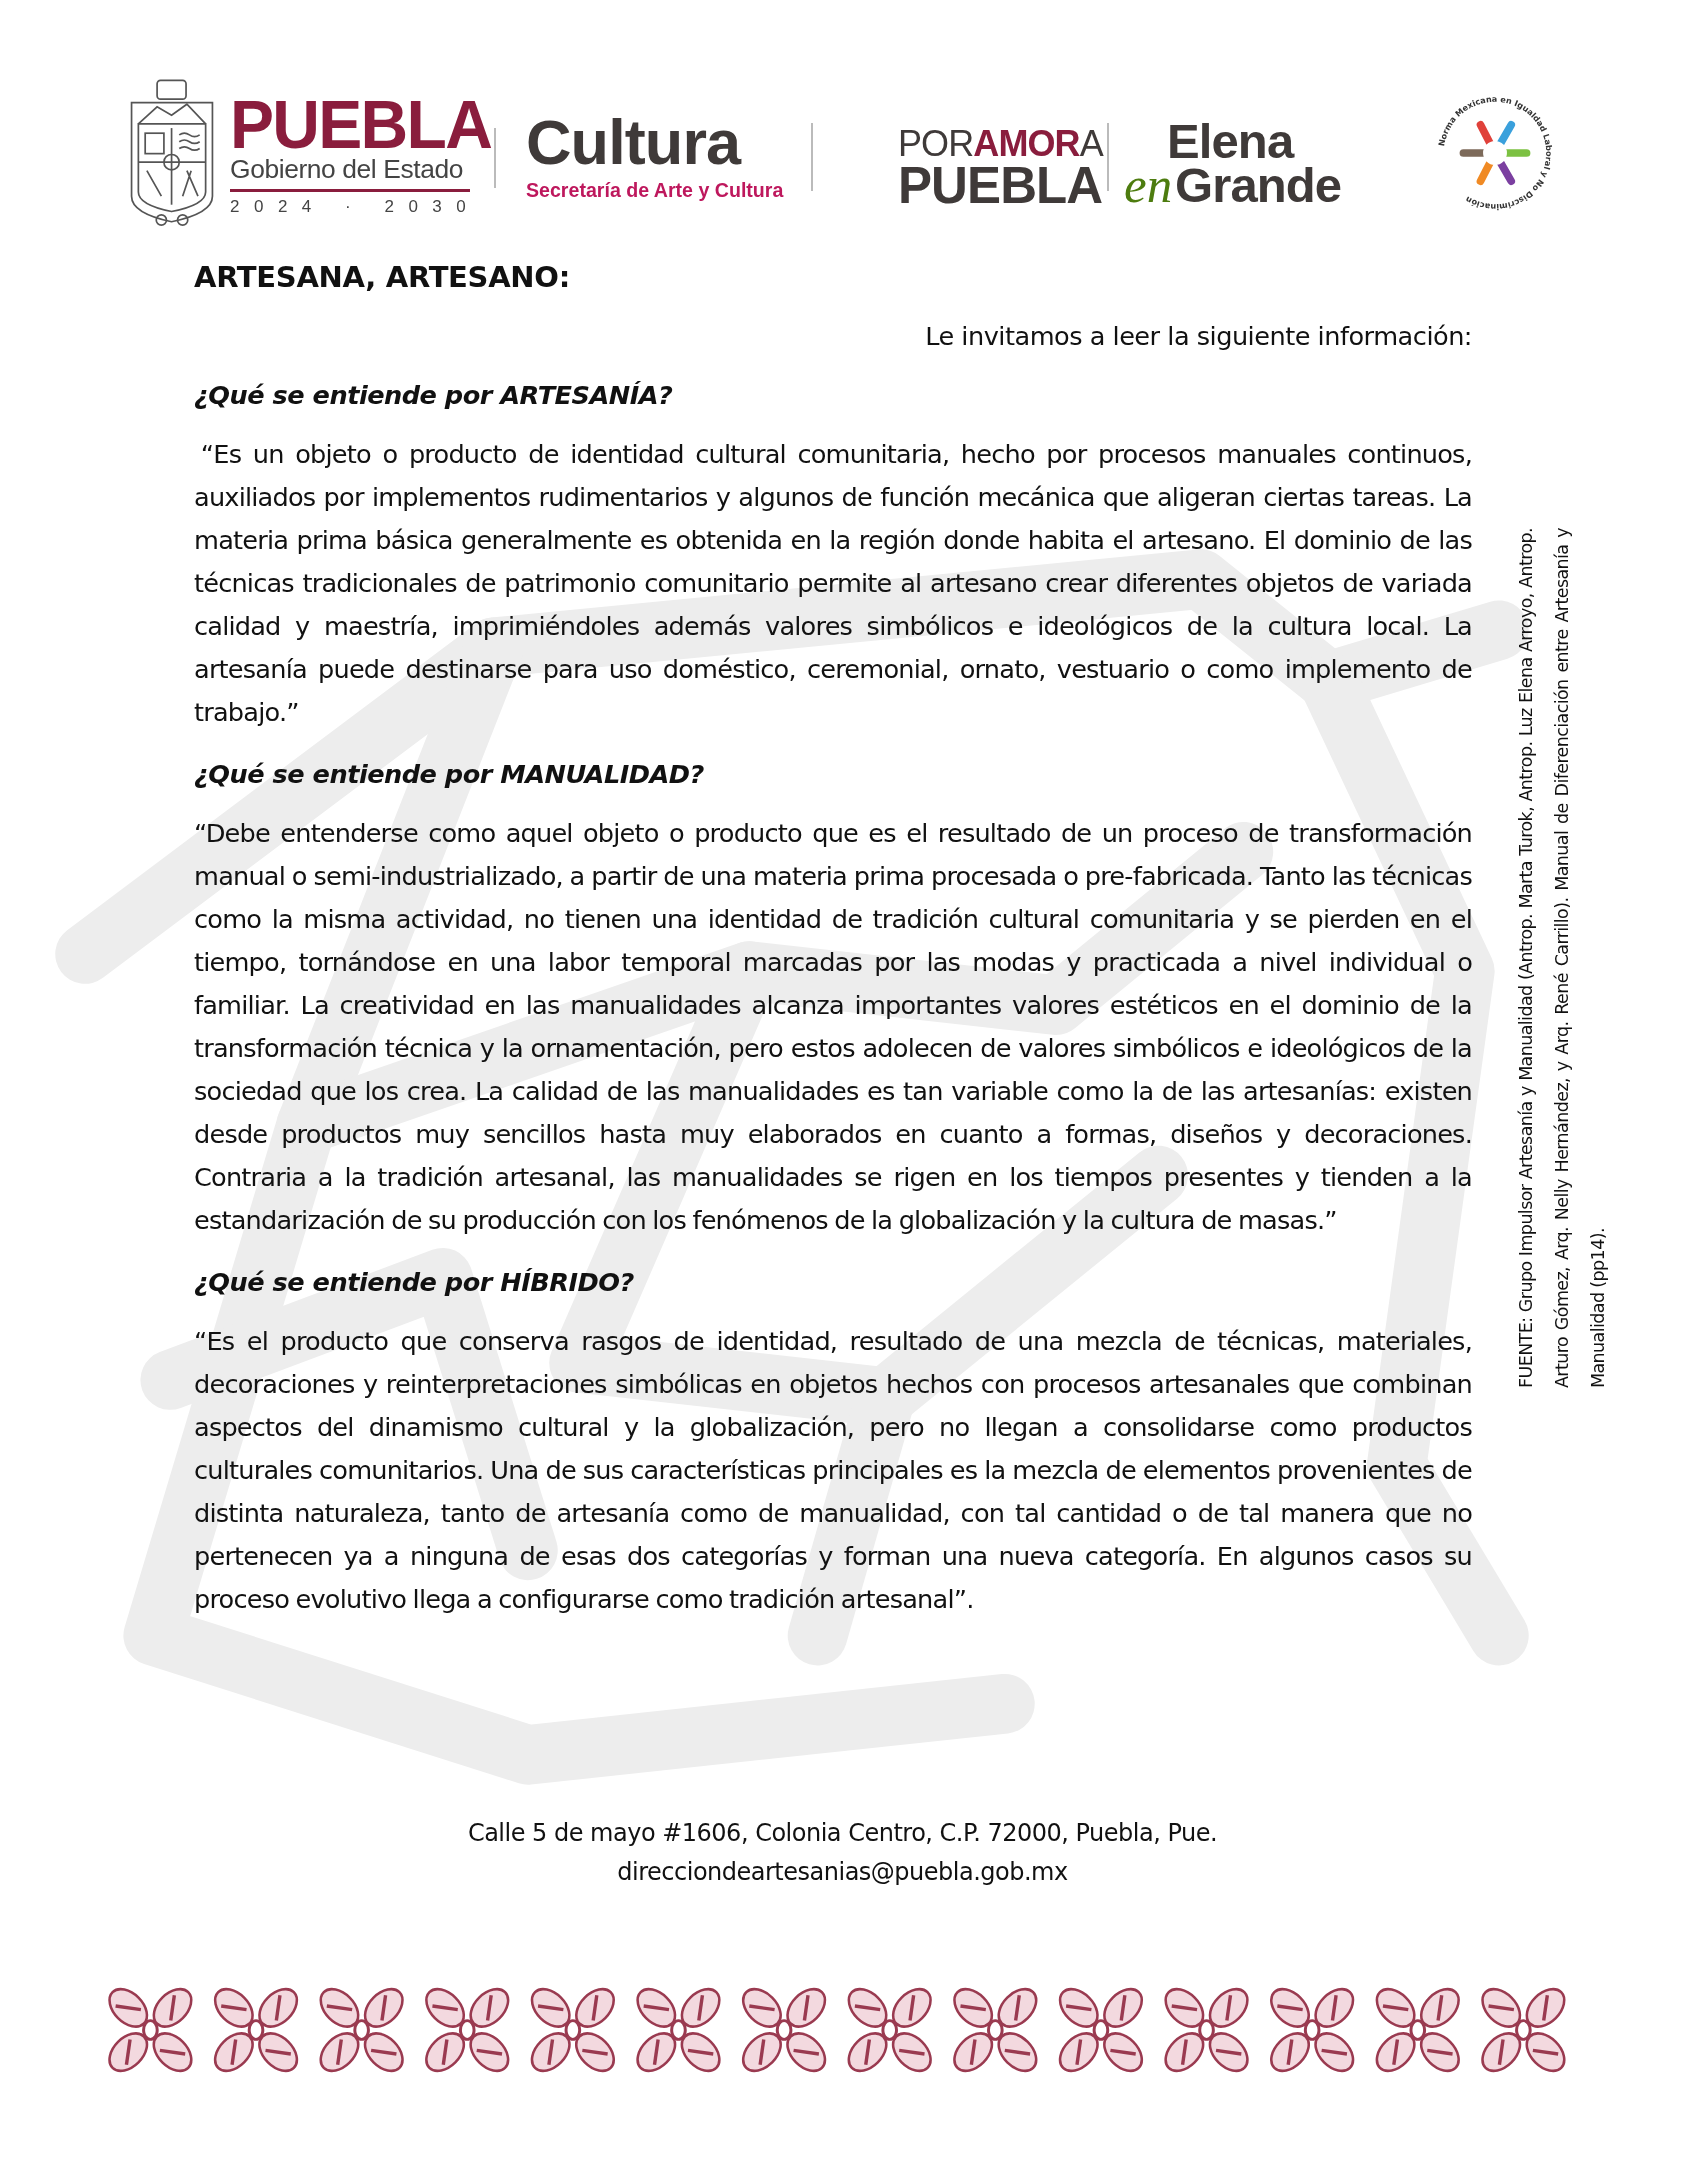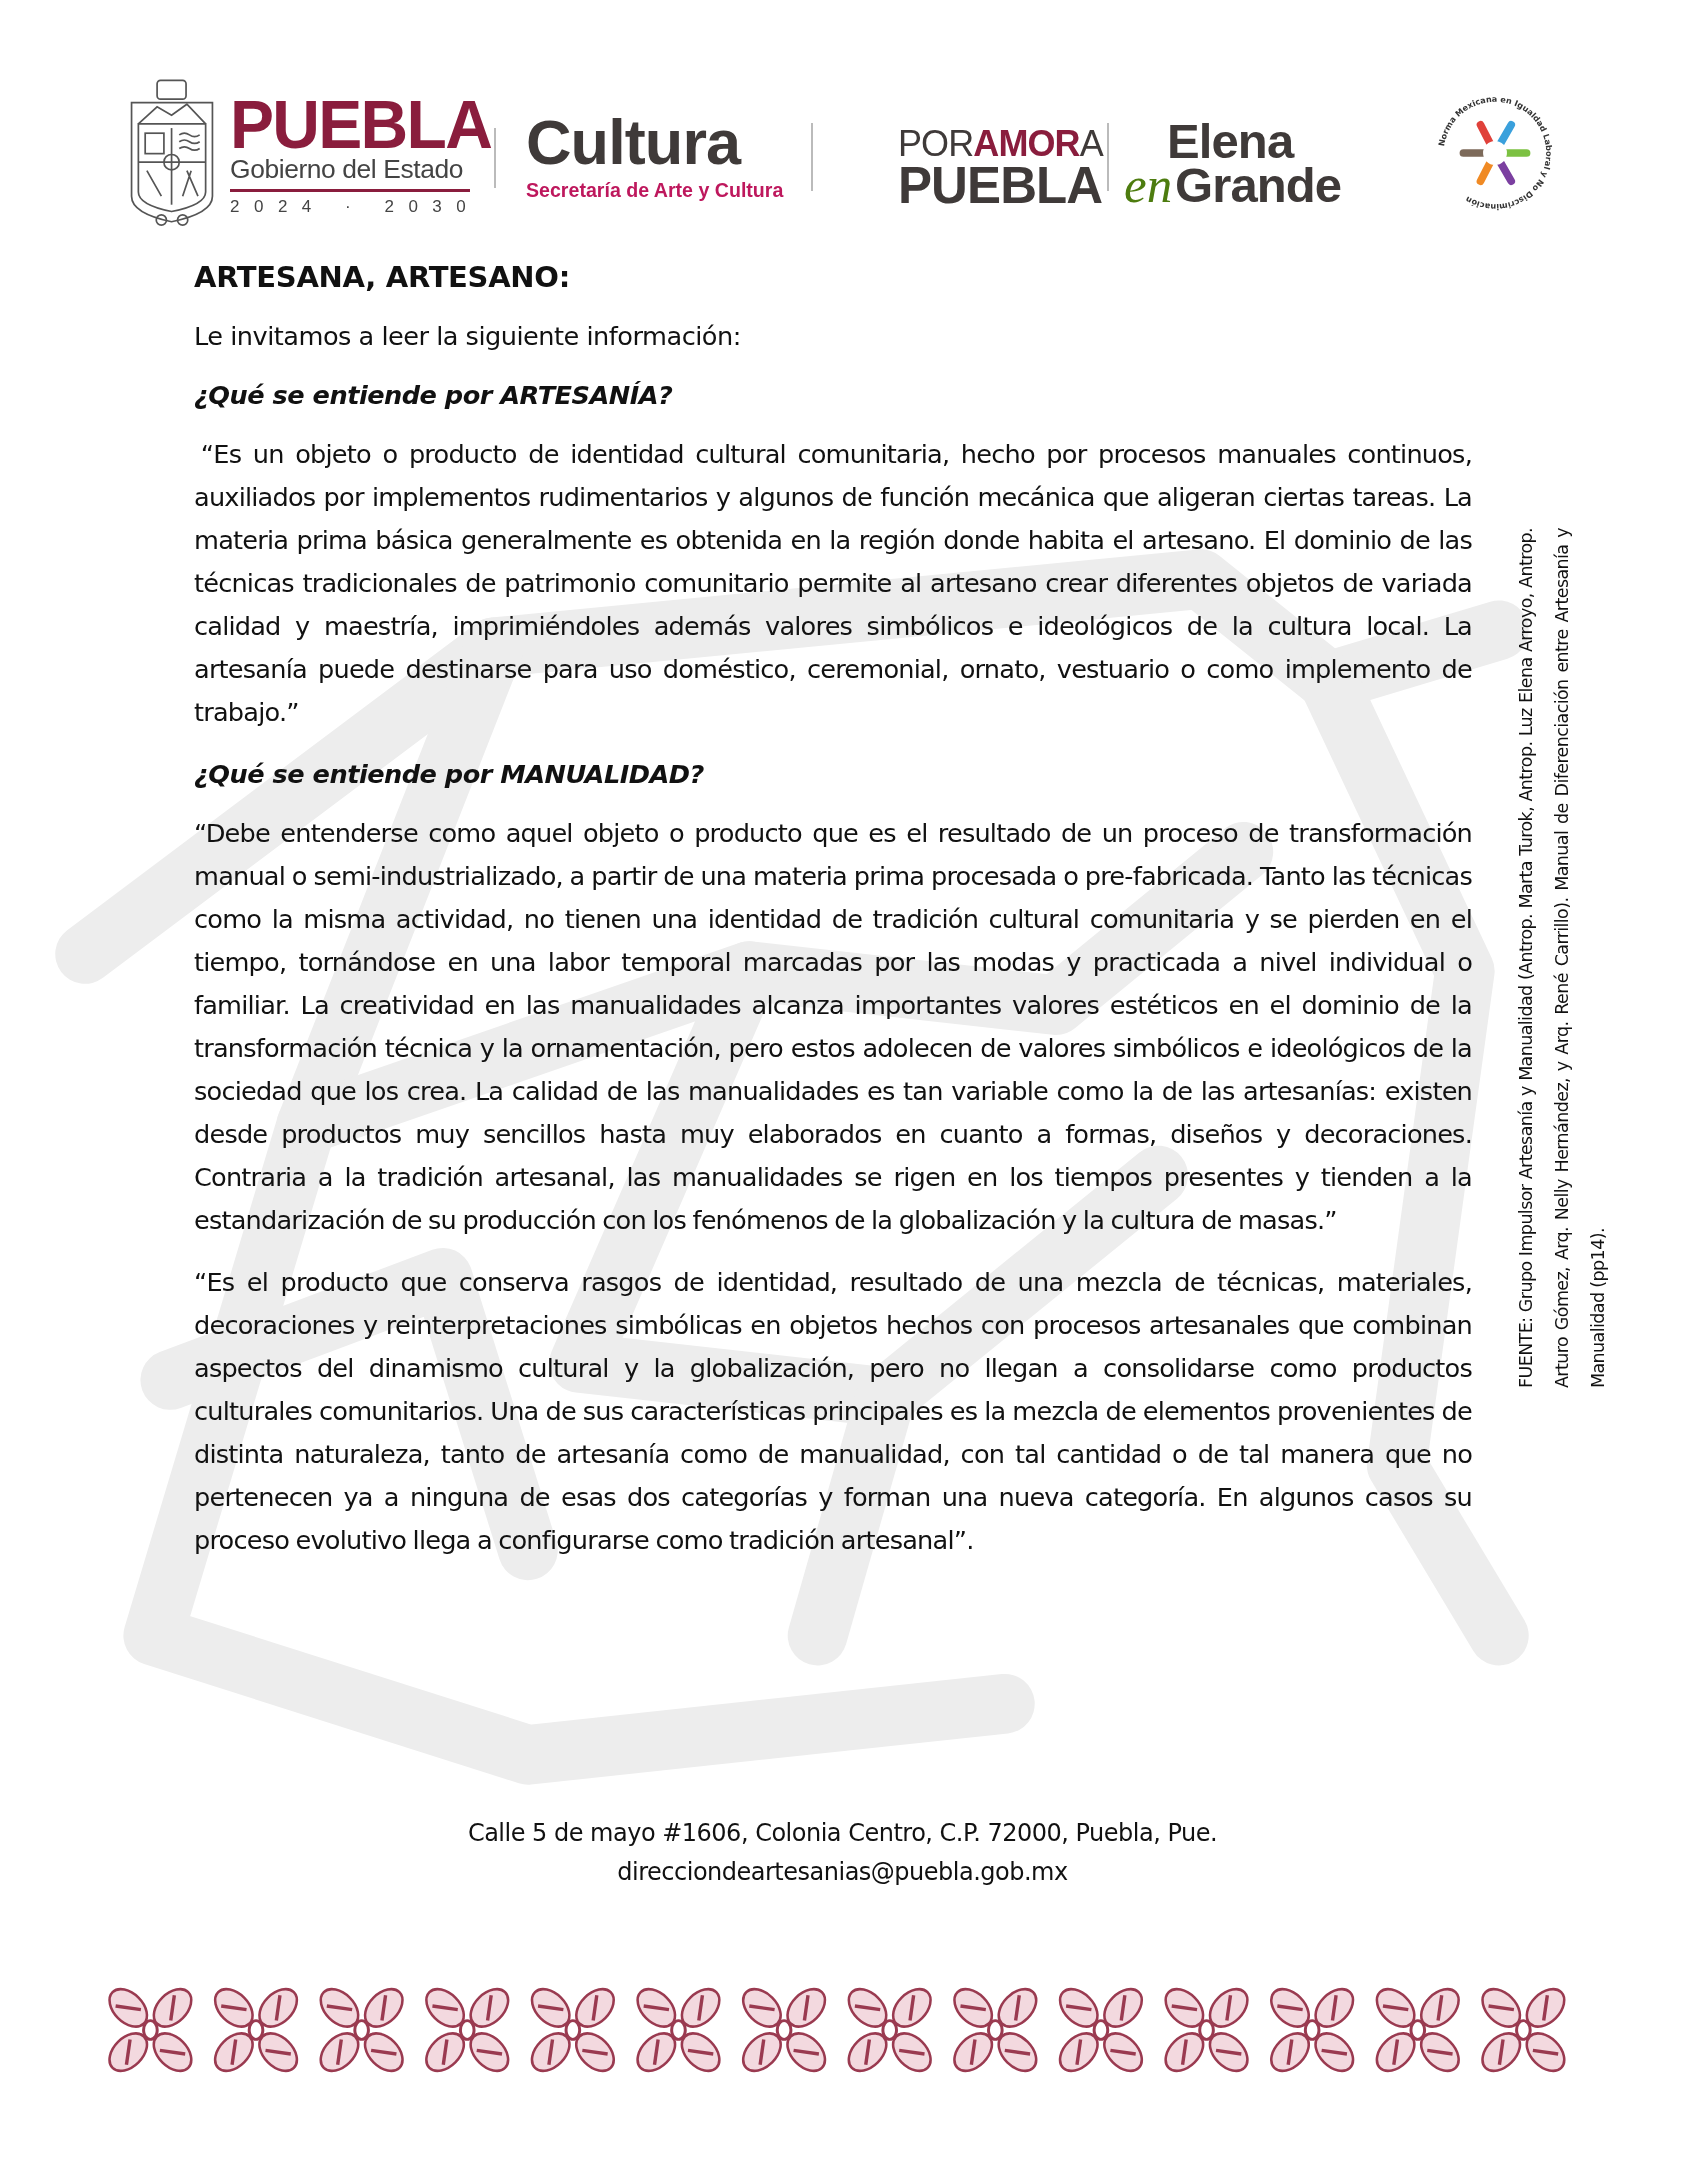--- a/index.html
+++ b/index.html
@@ -26,21 +26,21 @@
   .poramor-bot { font-size: 51px; font-weight: 900; color: #3f3a39; line-height: 48px; letter-spacing: -0.9px; }
   .pensar-logo { position: absolute; left: 1005px; top: 49px; width: 247px; height: 102px; }
   .pensar-top { position: absolute; left: 43px; top: 0; font-weight: 900; font-size: 49px; color: #3f3a39; line-height: 49px; letter-spacing: -0.9px; }
   .pensar-en { position: absolute; left: 0; top: 44px; font-family: "Liberation Serif", serif; font-style: italic; font-size: 51px; color: #4d7c0f; line-height: 49px; }
   .pensar-grande { position: absolute; left: 51px; top: 44px; font-weight: 900; font-size: 49px; color: #3f3a39; line-height: 49px; letter-spacing: -0.9px; }
   .norma-logo { position: absolute; left: 1312px; top: 21px; width: 128px; height: 128px; }
 
   
   .content { position: absolute; left: 194px; top: 256px; width: 1278px; z-index: 2; font-family: "DejaVu Sans", sans-serif; }
   .title { font-weight: 700; font-size: 29px; margin: 0; line-height: 43px; letter-spacing: -0.3px; }
-  .intro { font-size: 25.6px; margin: 19px 0 0 0; line-height: 37px; letter-spacing: -0.5px; }
+  .intro { font-size: 25.6px; margin: 19px 0 0 0; line-height: 37px; letter-spacing: -0.5px; text-align: right; }
   .q-heading { font-weight: 700; font-size: 25.6px; margin: 22px 0 0 0; line-height: 37px; letter-spacing: -0.5px; font-style: italic; }
   .para { font-size: 25.6px; line-height: 43px; text-align: justify; margin: 19px 0 0 0; letter-spacing: -0.8px; word-spacing: -0.9px; }
   .para.first { text-indent: 6.8px; }
 
   
   .citation { position: absolute; left: 1508px; top: 1388px; width: 860px; transform-origin: 0 0; transform: rotate(-90deg); font-family: "DejaVu Sans", sans-serif; font-size: 17.5px; line-height: 36px; text-align: justify; letter-spacing: -0.6px; color: #111; z-index: 2; }
 
   
   .address { position: absolute; left: 0; width: 1685px; top: 1814px; text-align: center; font-family: "DejaVu Sans", sans-serif; font-size: 24px; line-height: 39px; letter-spacing: -0.5px; z-index: 2; }
 
@@ -132,20 +132,21 @@
 <div class="content">
   <h1 class="title">ARTESANA, ARTESANO:</h1>
   <p class="intro">Le invitamos a leer la siguiente información:</p>
 
   <h2 class="q-heading">¿Qué se entiende por ARTESANÍA?</h2>
   <p class="para first">“Es un objeto o producto de identidad cultural comunitaria, hecho por procesos manuales continuos, auxiliados por implementos rudimentarios y algunos de función mecánica que aligeran ciertas tareas. La materia prima básica generalmente es obtenida en la región donde habita el artesano. El dominio de las técnicas tradicionales de patrimonio comunitario permite al artesano crear diferentes objetos de variada calidad y maestría, imprimiéndoles además valores simbólicos e ideológicos de la cultura local. La artesanía puede destinarse para uso doméstico, ceremonial, ornato, vestuario o como implemento de trabajo.”</p>
 
   <h2 class="q-heading">¿Qué se entiende por MANUALIDAD?</h2>
   <p class="para">“Debe entenderse como aquel objeto o producto que es el resultado de un proceso de transformación manual o semi-industrializado, a partir de una materia prima procesada o pre-fabricada. Tanto las técnicas como la misma actividad, no tienen una identidad de tradición cultural comunitaria y se pierden en el tiempo, tornándose en una labor temporal marcadas por las modas y practicada a nivel individual o familiar. La creatividad en las manualidades alcanza importantes valores estéticos en el dominio de la transformación técnica y la ornamentación, pero estos adolecen de valores simbólicos e ideológicos de la sociedad que los crea. La calidad de las manualidades es tan variable como la de las artesanías: existen desde productos muy sencillos hasta muy elaborados en cuanto a formas, diseños y decoraciones. Contraria a la tradición artesanal, las manualidades se rigen en los tiempos presentes y tienden a la estandarización de su producción con los fenómenos de la globalización y la cultura de masas.”</p>
 
+  <h2 class="q-heading">¿Qué se entiende por HÍBRIDO?</h2>
   <p class="para">“Es el producto que conserva rasgos de identidad, resultado de una mezcla de técnicas, materiales, decoraciones y reinterpretaciones simbólicas en objetos hechos con procesos artesanales que combinan aspectos del dinamismo cultural y la globalización, pero no llegan a consolidarse como productos culturales comunitarios. Una de sus características principales es la mezcla de elementos provenientes de distinta naturaleza, tanto de artesanía como de manualidad, con tal cantidad o de tal manera que no pertenecen ya a ninguna de esas dos categorías y forman una nueva categoría. En algunos casos su proceso evolutivo llega a configurarse como tradición artesanal”.</p>
 </div>
 
 <div class="citation">FUENTE: Grupo Impulsor Artesanía y Manualidad (Antrop. Marta Turok, Antrop. Luz Elena Arroyo, Antrop. Arturo Gómez, Arq. Nelly Hernández, y Arq. René Carrillo). Manual de Diferenciación entre Artesanía y Manualidad (pp14).</div>
 
 <div class="address">
   <div>Calle 5 de mayo #1606, Colonia Centro, C.P. 72000, Puebla, Pue.</div>
   <div>direcciondeartesanias@puebla.gob.mx</div>
 </div>
 

